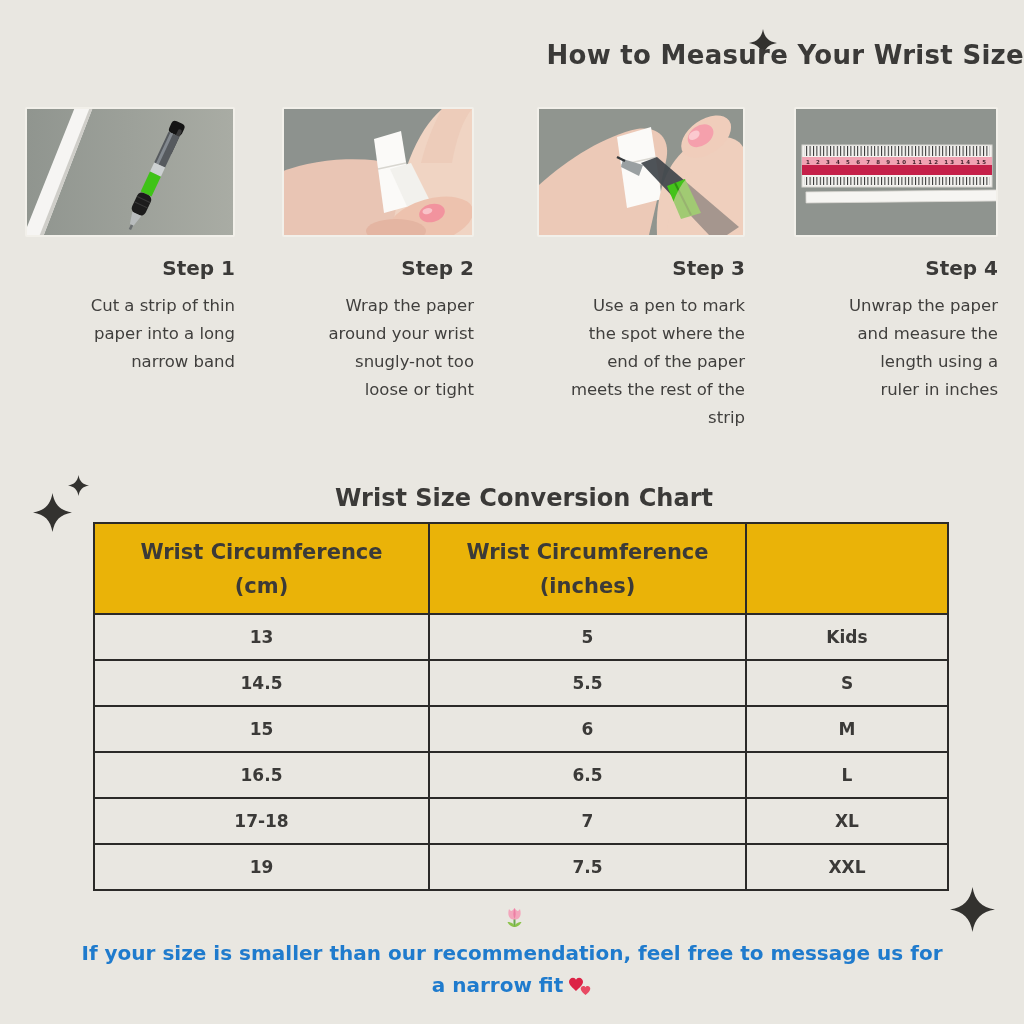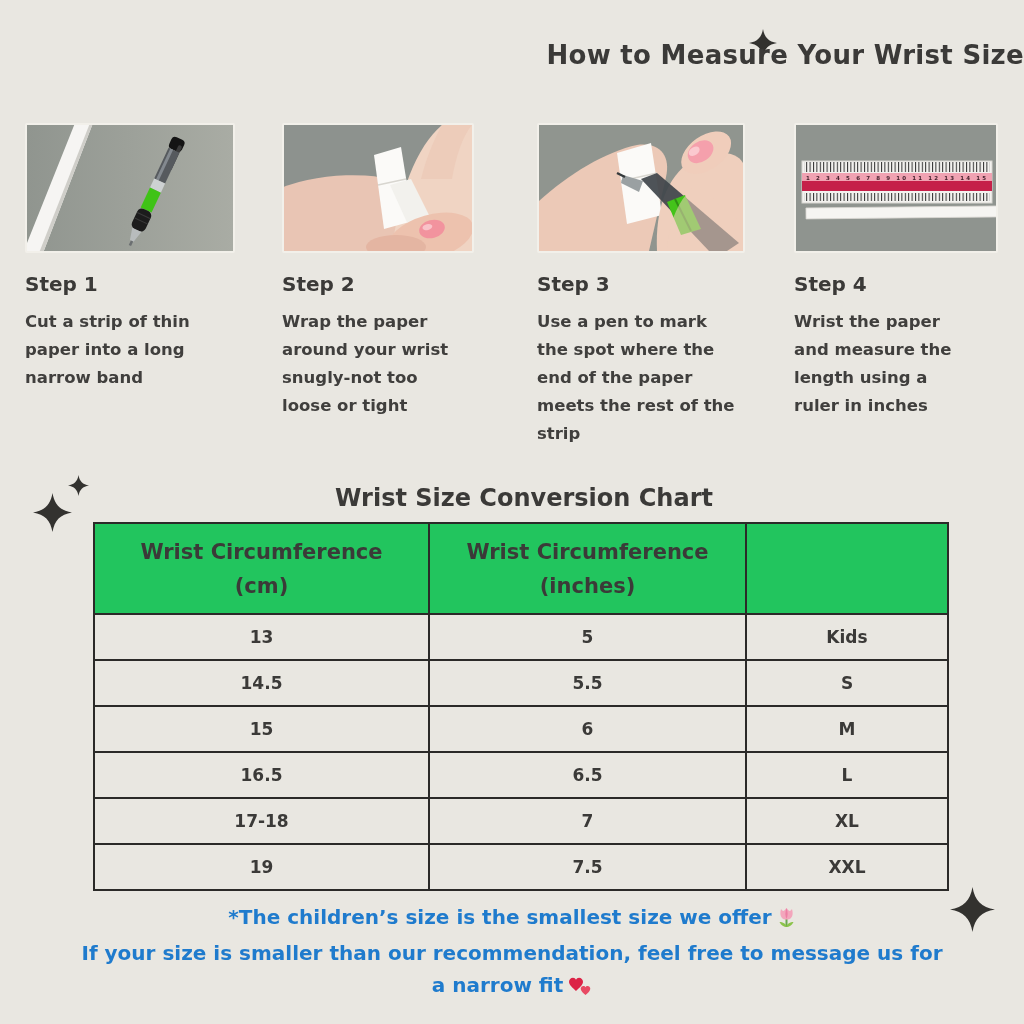--- a/index.html
+++ b/index.html
@@ -13,46 +13,46 @@
   }
   .page{position:absolute;inset:0;}
   .page-title{
     position:absolute;top:40px;left:0;width:100%;
     text-align:right;font-size:26px;font-weight:700;
     letter-spacing:.3px;color:#3b3a38;margin:0;
   }
   .sparkle{position:absolute;}
   .sparkle svg{display:block;}
   
-  .step-col{position:absolute;top:123px;text-align:left;}
+  .step-col{position:absolute;top:107px;text-align:right;}
   .step-col .photo{
     height:130px;border:2px solid #f2f0ea;border-radius:2px;
     overflow:hidden;box-sizing:border-box;background:#94988f;
   }
   .photo svg{display:block;}
   .step-label{margin-top:19px;font-size:20px;font-weight:700;color:#3b3a38;}
   .step-desc{
-    margin-top:12px;font-size:16.5px;font-weight:700;line-height:28px;
+    margin-top:12px;font-size:16.5px;font-weight:400;line-height:28px;
     color:#403f3d;white-space:pre-line;
   }
   
   .chart-title{
     position:absolute;top:472px;left:0;width:100%;
     text-align:center;font-size:24px;font-weight:700;color:#3b3a38;margin:12px;
   }
   table.conv{
     position:absolute;left:93px;top:522px;width:854px;
     border-collapse:collapse;table-layout:fixed;
   }
   table.conv th, table.conv td{
     border:2px solid #2b2a28;text-align:center;vertical-align:middle;
     font-weight:700;color:#3b3a38;
   }
   table.conv th{
-    background:#22c55e;height:87px;font-size:21px;line-height:34px;
+    background:#eab308;height:87px;font-size:21px;line-height:34px;
     white-space:pre-line;
     margin-left:28px;
   }
   table.conv td{height:42px;font-size:17px;background:transparent;}
   .c1{width:335px;} .c2{width:317px;} .c3{width:202px;}
   
   .footer{
     position:absolute;top:901px;left:0;width:100%;text-align:center;
     font-size:20px;font-weight:700;color:#1f7bcd;line-height:32px;
   }
@@ -196,21 +196,21 @@
           <rect x="8" y="37" width="186" height="10" fill="url(#ticks)"></rect>
           <rect x="6" y="48" width="190" height="8" fill="#f0a2b2"></rect>
           <text x="10" y="54.5" font-size="5.5" font-weight="bold" fill="#46222e" textLength="180">1 2 3 4 5 6 7 8 9 10 11 12 13 14 15</text>
           <rect x="6" y="56" width="190" height="10" fill="#c52049"></rect>
           <rect x="8" y="68" width="186" height="8" fill="url(#ticks)"></rect>
         </g>
         <rect x="10" y="82" width="192" height="11" fill="#f6f5f2" stroke="#d9d7d2" stroke-width="0.8" transform="rotate(-0.6 100 87)"></rect>
       </svg>
     </div>
     <div class="step-label">Step 4</div>
-    <div class="step-desc">Wrist the paper
+    <div class="step-desc">Unwrap the paper
 and measure the
 length using a
 ruler in inches</div>
   </div>
 
   <h2 class="chart-title">Wrist Size Conversion Chart</h2>
 
   <table class="conv">
     <colgroup>
         <col class="c1">
@@ -255,21 +255,21 @@
       <tr>
         <td>19</td>
         <td>7.5</td>
         <td>XXL</td>
       </tr>
     </tbody>
   </table>
 
   <div class="footer">
     <div class="line">
-      <span>*The children’s size is the smallest size we offer</span><span class="emoji">
+      <span class="emoji">
         <svg width="19" height="22" viewBox="0 0 19 22">
           <line x1="9.5" y1="13" x2="9.5" y2="21" stroke="#6aa84f" stroke-width="2"></line>
           <path d="M9.5,21 C9.5,17.5 5.5,16 2.5,16 C4,19.5 7,21 9.5,21 Z" fill="#8bc34a"></path>
           <path d="M9.5,21 C9.5,17.5 13.5,16 16.5,16 C15,19.5 12,21 9.5,21 Z" fill="#8bc34a"></path>
           <path d="M4,3 C3,6 3,10 5,12 C7,14 12,14 14,12 C16,10 16,6 15,3 C13,5.5 12.5,6 9.5,2 C6.5,6 6,5.5 4,3 Z" fill="#f3a6bc"></path>
           <path d="M9.5,2 C8,6 8,10 9.5,13 C11,10 11,6 9.5,2 Z" fill="#ec7fa4"></path>
         </svg>
       </span>
     </div>
     <div class="line">If your size is smaller than our recommendation, feel free to message us for</div>

